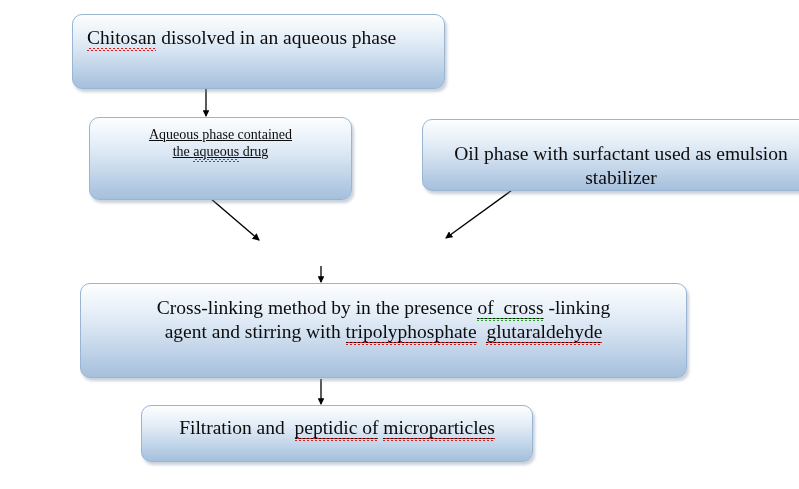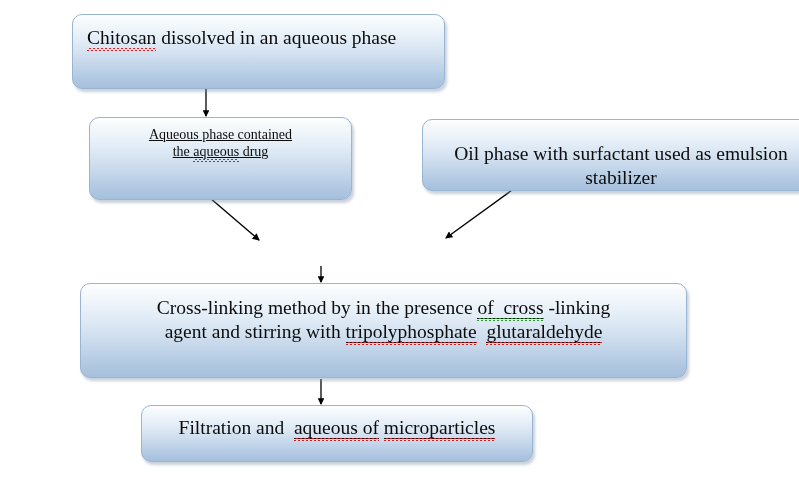--- a/index.html
+++ b/index.html
@@ -125,16 +125,16 @@
   <div class="node" id="node-oil">
     <span class="txt">Oil phase with surfactant used as emulsion<br>stabilizer</span>
   </div>
 
 
   <div class="node" id="node-crosslink">
     <span class="txt">Cross-linking method by in the presence <span class="ulsqg">of  cross</span> -linking<br>agent and stirring with <span class="ulsq">tripolyphosphate</span>  <span class="ulsq">glutaraldehyde</span></span>
   </div>
 
   <div class="node" id="node-filtration">
-    <span class="txt">Filtration and  <span class="ulsq">aqueous of</span> <span class="ulsq">microparticles</span></span>
+    <span class="txt">Filtration and  <span class="ulsq">peptidic of</span> <span class="ulsq">microparticles</span></span>
   </div>
 
 </div>
 
 </body></html>

